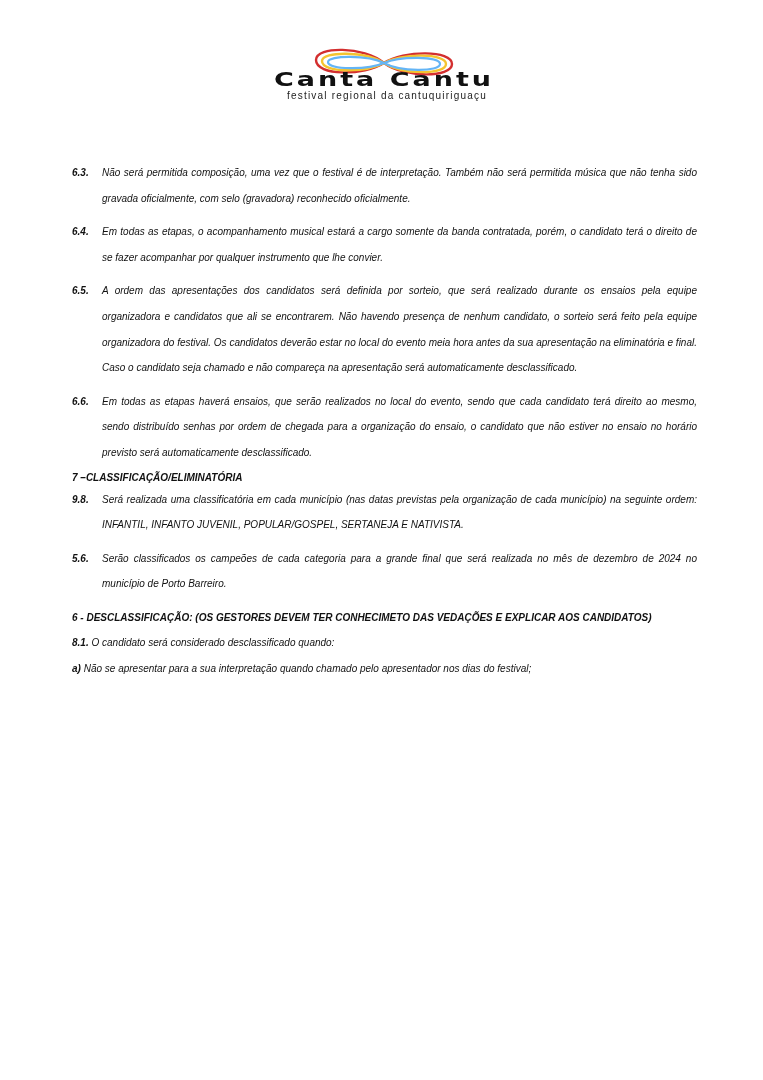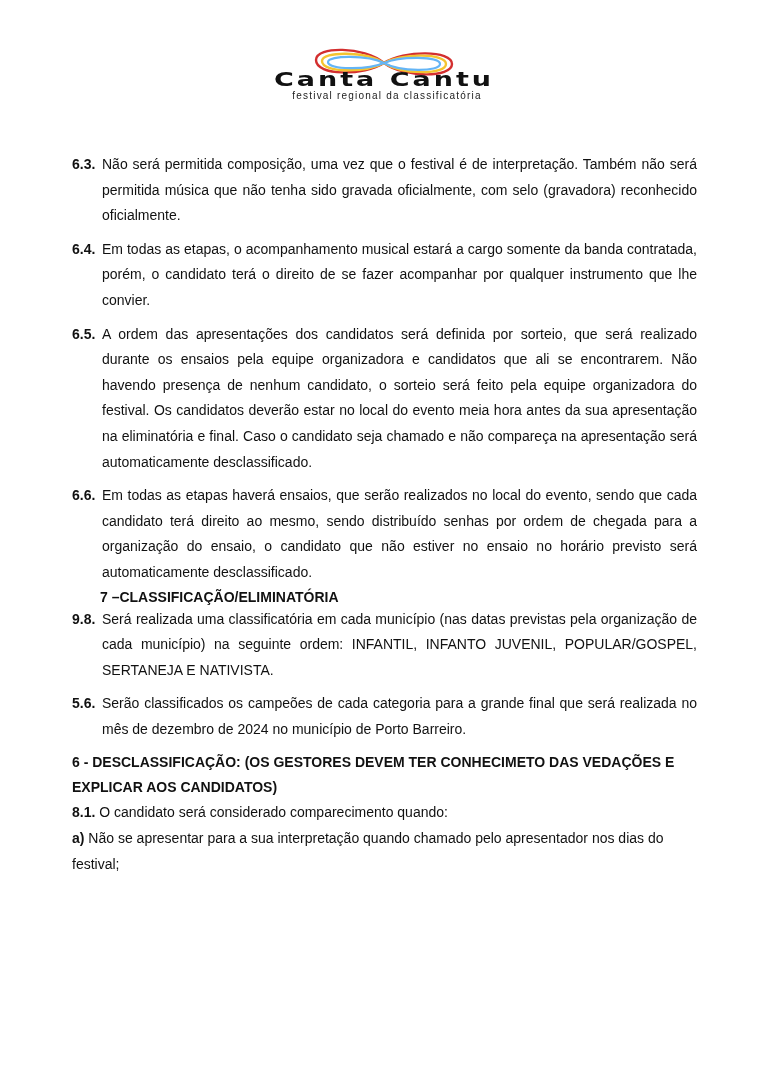--- a/index.html
+++ b/index.html
@@ -13,40 +13,40 @@
       position: absolute; left: 0; top: 22px; width: 352px; text-align: center;
       font-family: "DejaVu Sans", sans-serif; font-weight: bold; font-size: 27px;
       letter-spacing: 3px; line-height: 26px; color: #111;
       transform: scaleY(0.72); transform-origin: top center;
     }
     .logo-sub {
       position: absolute; left: 24px; top: 42px; width: 310px; text-align: center;
       font-size: 10px; letter-spacing: 1.2px; color: #222; line-height: 11px;
       font-weight: normal;
     }
-    .content { position: absolute; left: 72px; top: 152px; width: 625px; font-size: 14px; }
+    .content { position: absolute; left: 72px; top: 160px; width: 625px; font-size: 10px; font-style: italic; }
     .item { position: relative; padding-left: 30px; line-height: 25.6px; text-align: justify; margin-bottom: 8px; }
     .item .num { position: absolute; left: 0; top: 0; font-weight: bold; }
-    .heading { font-weight: bold; line-height: 19px; margin-top: -2px; margin-left: 28px; }
+    .heading { font-weight: bold; line-height: 19px; margin-top: -2px; }
     .heading8 { font-weight: bold; line-height: 25px; margin-top: 4px; }
     .line { line-height: 25.6px; }
     .sub { position: relative; line-height: 25.6px; }
     .sub b { font-weight: bold; }
   </style>
 </head>
 <body>
 
 <div class="logo">
   <svg width="152" height="30" viewBox="0 0 152 30">
     <path d="M76 15 C56 -2 8 -2 8 12 C8 28 56 28 76 15 C96 2 144 2 144 16 C144 30 96 30 76 15 Z" fill="none" stroke="#d32f2f" stroke-width="2.4"></path>
     <path d="M76 15 C58 3 14 3 14 13 C14 25 58 25 76 15 C94 5 138 5 138 16 C138 27 94 27 76 15 Z" fill="none" stroke="#f4c430" stroke-width="2.4"></path>
     <path d="M76 15 C60 7 20 7 20 14 C20 22 60 22 76 15 C92 8 132 8 132 16 C132 24 92 24 76 15 Z" fill="none" stroke="#64b5f6" stroke-width="2.2"></path>
   </svg>
   <div class="logo-title">Canta Cantu</div>
-  <div class="logo-sub">festival regional da classificatória</div>
+  <div class="logo-sub">festival regional da cantuquiriguaçu</div>
 </div>
 
 <div class="content">
   <div class="item">
     <span class="num">6.3.</span>
     <span>Não será permitida composição, uma vez que o festival é de interpretação. Também não será permitida música que não tenha sido gravada oficialmente, com selo (gravadora) reconhecido oficialmente.</span>
   </div>
   <div class="item">
     <span class="num">6.4.</span>
     <span>Em todas as etapas, o acompanhamento musical estará a cargo somente da banda contratada, porém, o candidato terá o direito de se fazer acompanhar por qualquer instrumento que lhe convier.</span>
@@ -65,18 +65,18 @@
     <span class="num">9.8.</span>
     <span>Será realizada uma classificatória em cada município (nas datas previstas pela organização de cada município) na seguinte ordem: INFANTIL, INFANTO JUVENIL, POPULAR/GOSPEL, SERTANEJA E NATIVISTA.</span>
   </div>
   <div class="item">
     <span class="num">5.6.</span>
     <span>Serão classificados os campeões de cada categoria para a grande final que será realizada no mês de dezembro de 2024 no município de Porto Barreiro.</span>
   </div>
 
   <div class="heading8">6   - DESCLASSIFICAÇÃO: (OS GESTORES DEVEM TER CONHECIMETO DAS VEDAÇÕES E EXPLICAR AOS CANDIDATOS)</div>
   <div class="line">
-    <b>8.1.</b><span> O candidato será considerado comparecimento quando:</span>
+    <b>8.1.</b><span> O candidato será considerado desclassificado quando:</span>
   </div>
   <div class="sub">
     <b>a)</b><span> Não se apresentar para a sua interpretação quando chamado pelo apresentador nos dias do festival;</span>
   </div>
 </div>
 
 </body></html>

